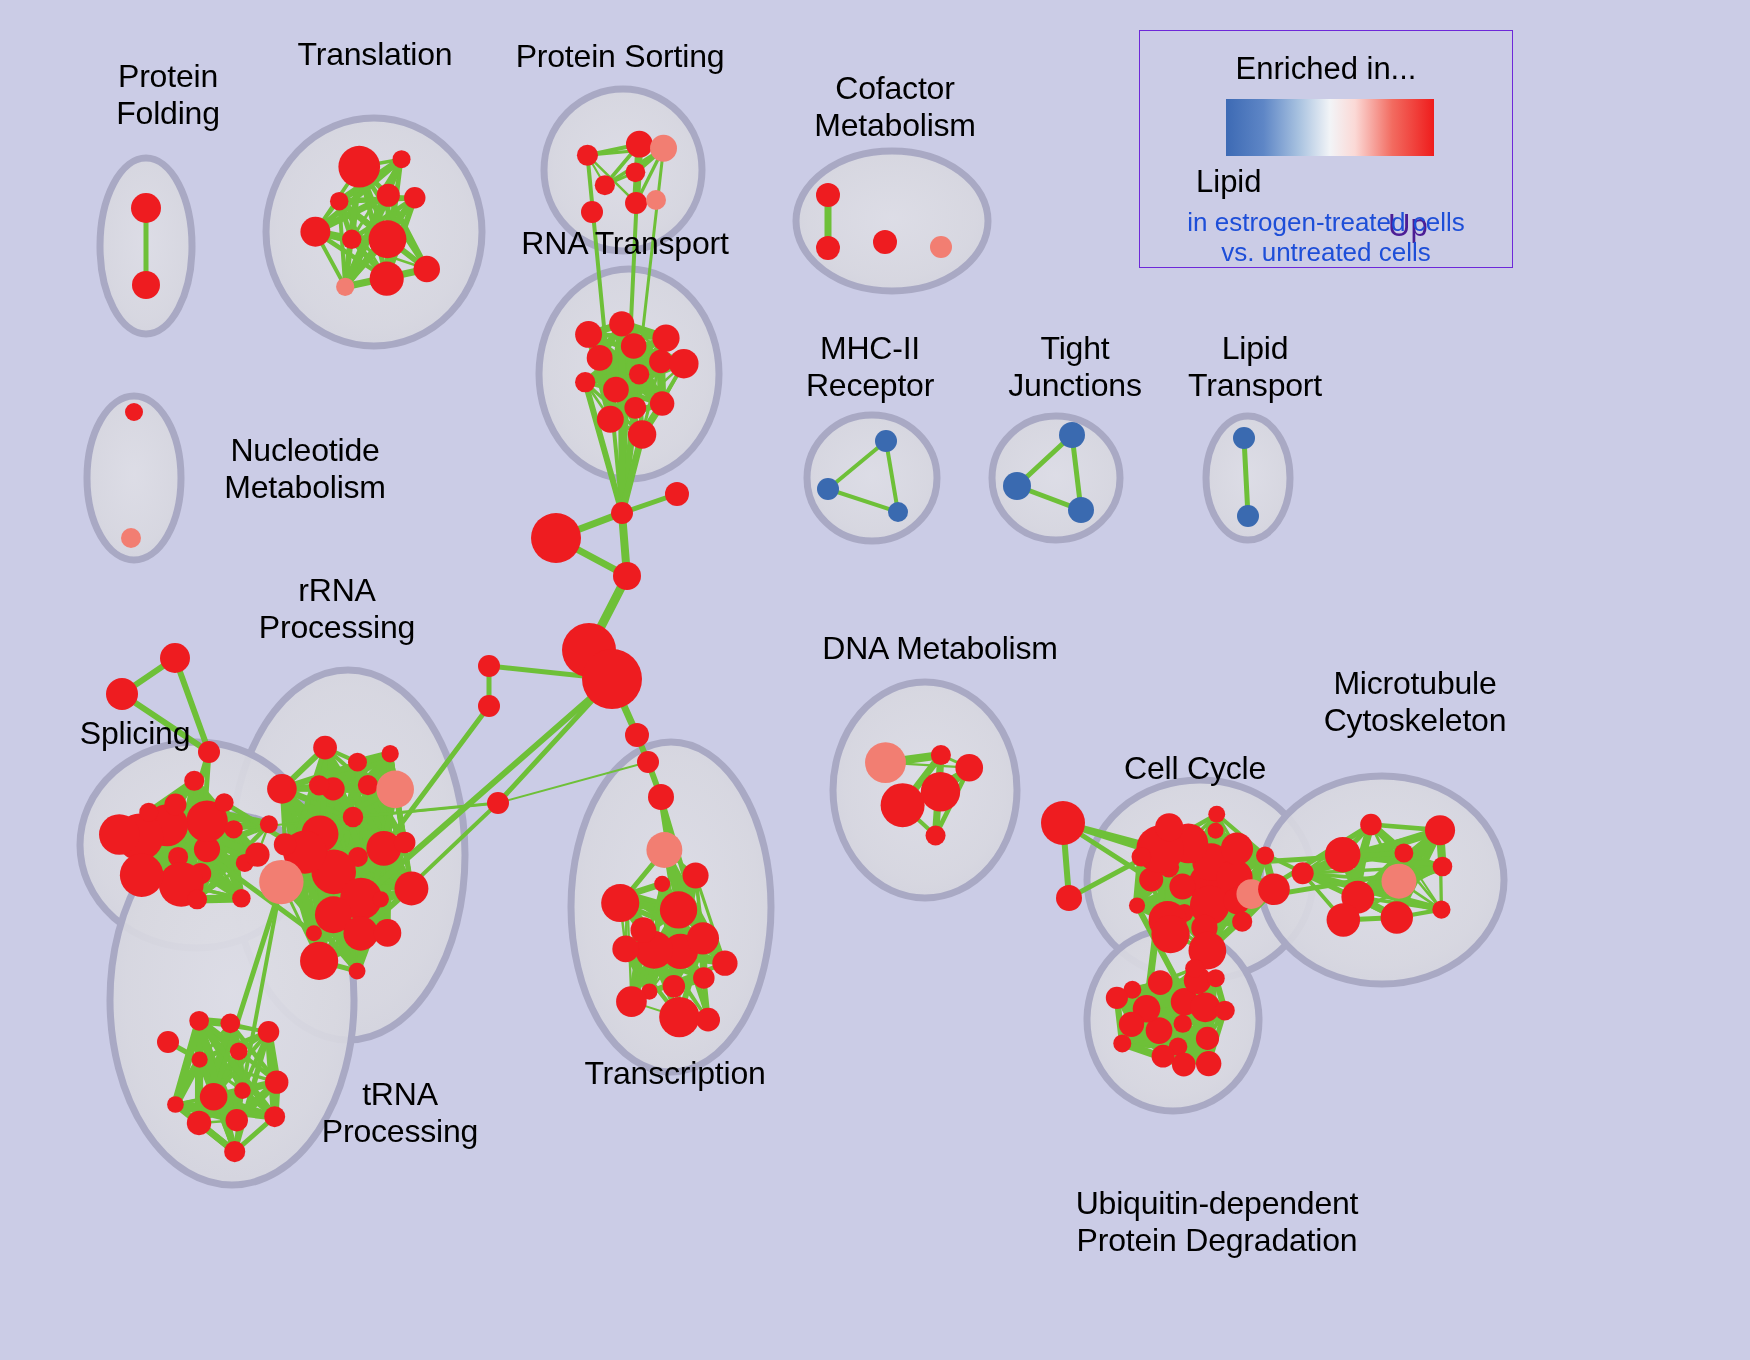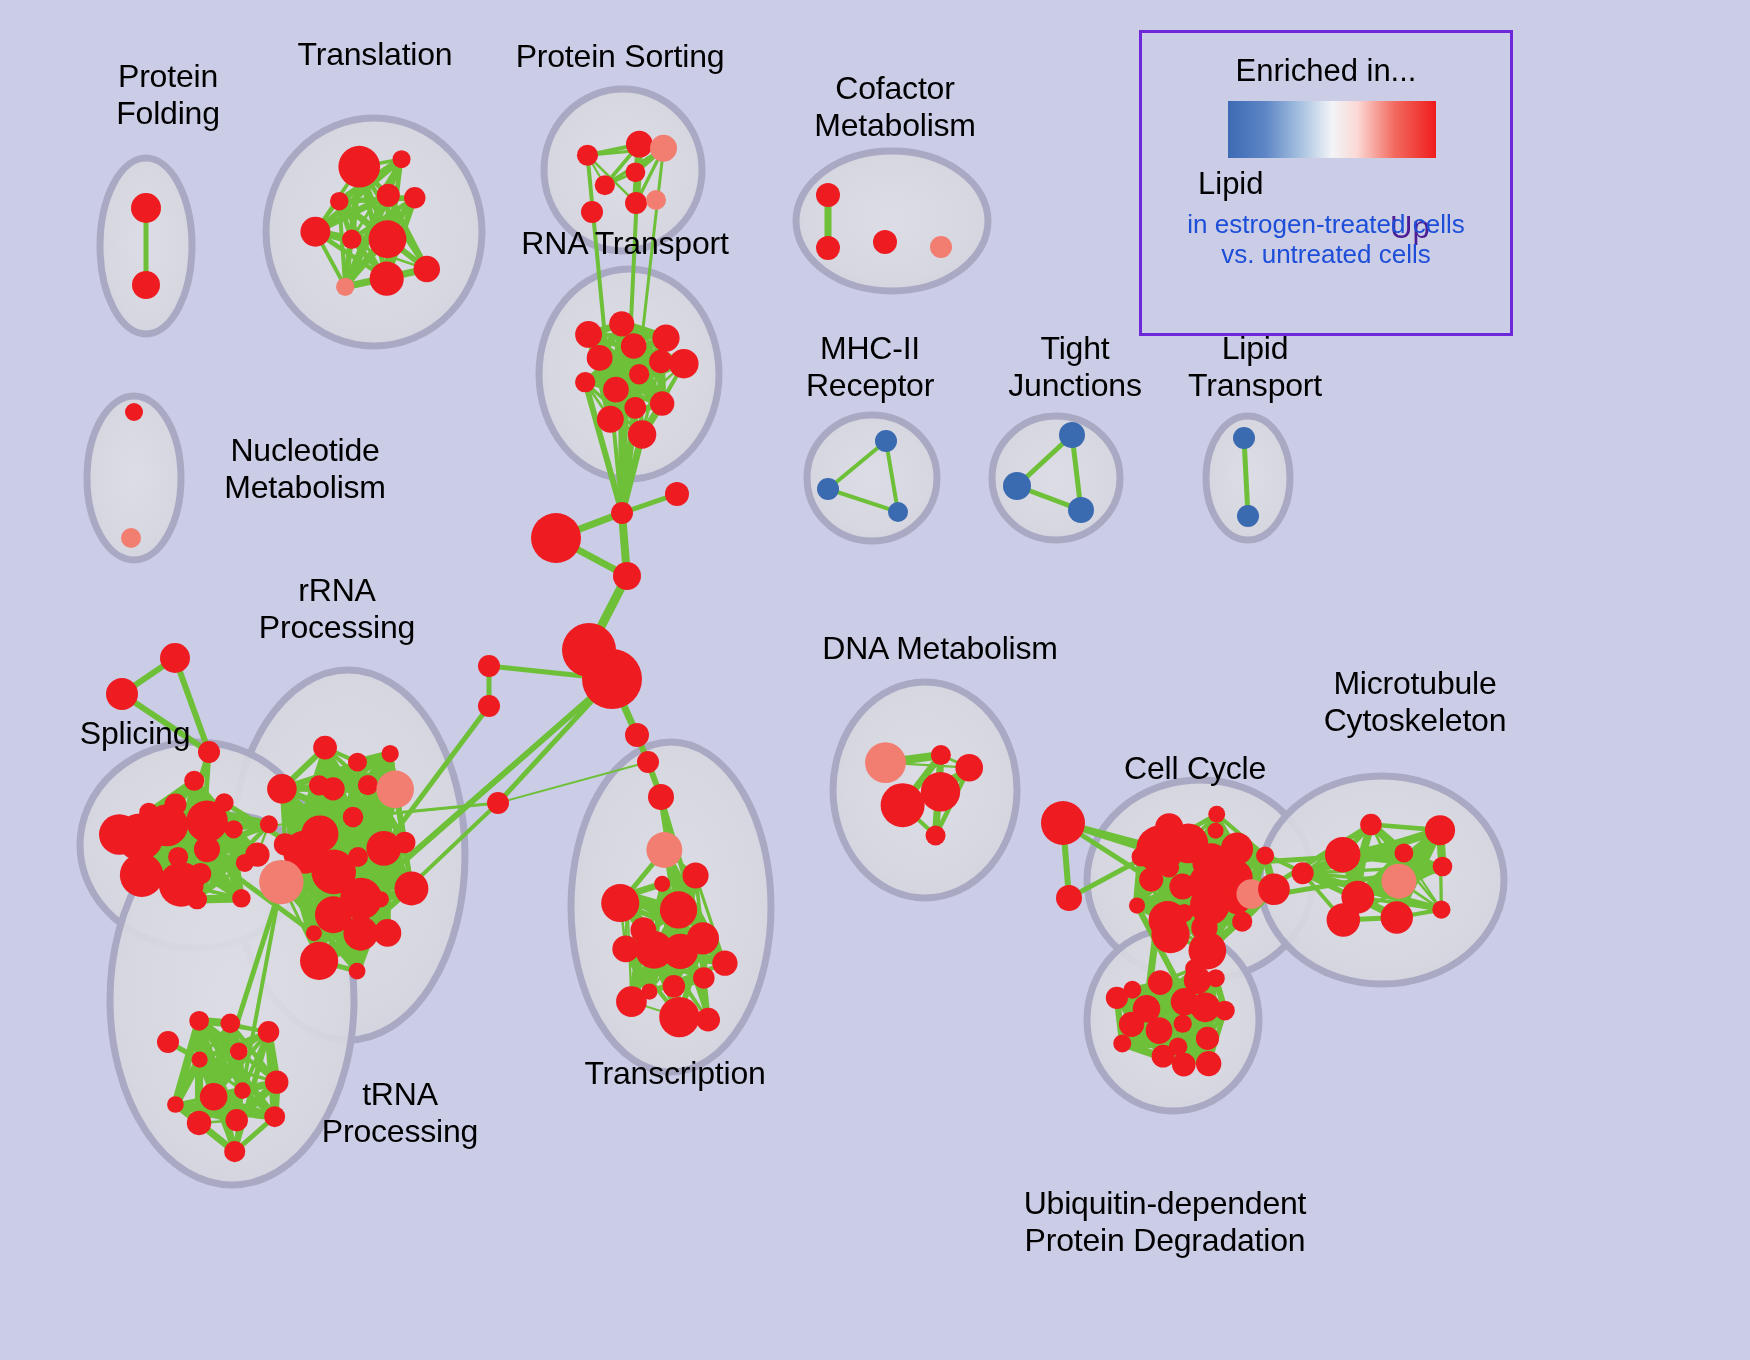--- a/index.html
+++ b/index.html
@@ -21,22 +21,22 @@
     font-family:"Liberation Sans", sans-serif;
     white-space:pre;
     text-align:center;
     letter-spacing:-0.2px;
   }
 
   
   #legend{
     position:absolute;
     left:1139px;top:30px;
-    width:374px;height:306px;
-    border:3px solid #6d28d9;
+    width:374px;height:238px;
+    border:1px solid #6d28d9;
     background:#cbcce6;
     box-sizing:border-box;
   }
   #legend-title{
     position:absolute;left:0;top:20px;width:100%;
     text-align:center;font-size:31px;color:#000;
   }
   #legend-bar{
     position:absolute;left:86px;top:68px;width:208px;height:57px;
     background:linear-gradient(to right,#3d6ab4 0%,#5e86c6 18%,#a8c2e0 35%,#f2f4f7 50%,#fbd9d6 62%,#f26b60 80%,#ef1c1c 100%);
@@ -1313,21 +1313,21 @@
       <div class="cluster-label" style="left: 242px; top: 572px; width: 190px;">rRNA
 Processing</div>
       <div class="cluster-label" style="left: 60px; top: 715px; width: 150px;">Splicing</div>
       <div class="cluster-label" style="left: 305px; top: 1076px; width: 190px;">tRNA
 Processing</div>
       <div class="cluster-label" style="left: 570px; top: 1055px; width: 210px;">Transcription</div>
       <div class="cluster-label" style="left: 810px; top: 630px; width: 260px;">DNA Metabolism</div>
       <div class="cluster-label" style="left: 1105px; top: 750px; width: 180px;">Cell Cycle</div>
       <div class="cluster-label" style="left: 1310px; top: 665px; width: 210px;">Microtubule
 Cytoskeleton</div>
-      <div class="cluster-label" style="left: 995px; top: 1185px; width: 340px;">Ubiquitin-dependent
+      <div class="cluster-label" style="left: 1047px; top: 1185px; width: 340px;">Ubiquitin-dependent
 Protein Degradation</div>
     </div>
 
   <div id="legend">
     <div id="legend-title">Enriched in...</div>
     <div id="legend-bar"></div>
     <div id="legend-down">Lipid</div>
     <div id="legend-up">Up</div>
     <div id="legend-sub">in estrogen-treated cells
 vs. untreated cells</div>

